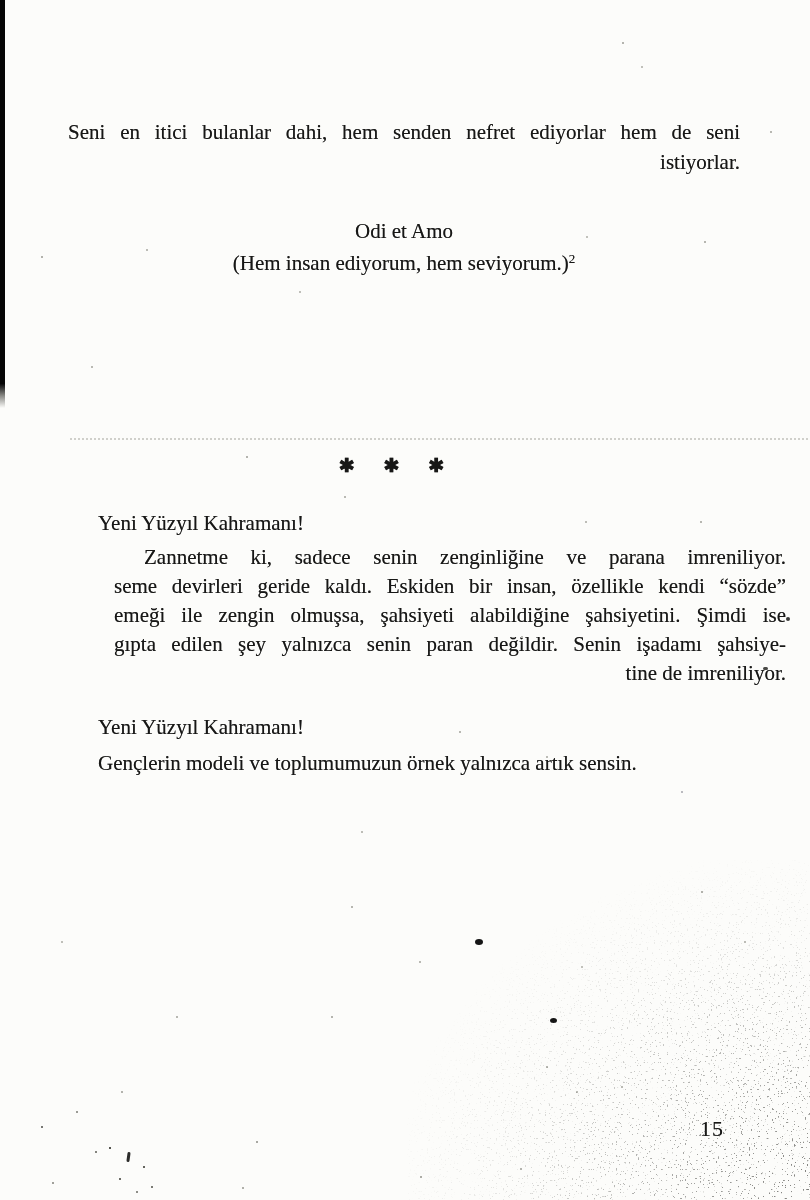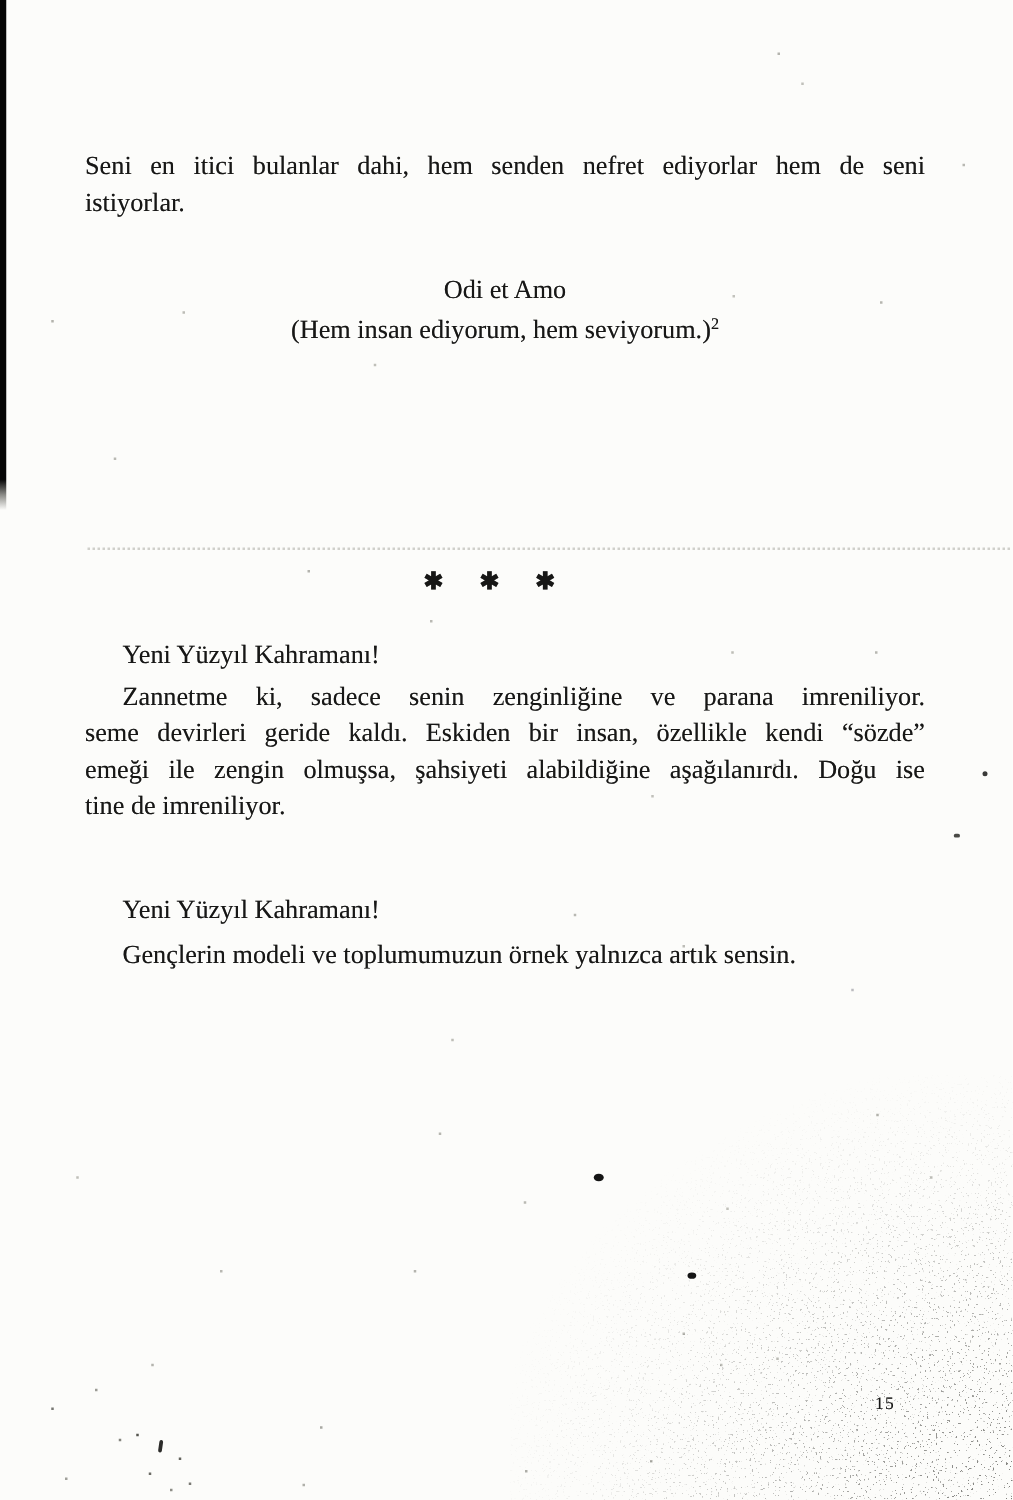--- a/index.html
+++ b/index.html
@@ -17,21 +17,21 @@
   .page .txt { text-shadow: 0 0 0.5px rgba(20,20,20,0.55); }
 
   .blk {
     position: absolute;
     left: 68px;
     width: 672px;
     font-size: 21px;
     line-height: 30px;
   }
   .jline { text-align: justify; text-align-last: justify; }
-  .plain { text-align: left; }
+  .plain { text-align: right; }
   .indent { padding-left: 30px; box-sizing: border-box; }
   .center { text-align: center; }
 
   .epigraph-title { top: 216px; text-align: center; }
   .epigraph-trans { top: 248px; }
   .epigraph-trans sup { font-size: 13px; line-height: 0; vertical-align: 7px; }
 
   .para1 { top: 117px; }
   .para2 { top: 315px; }
   .hero-line { top: 402px; }
@@ -50,29 +50,29 @@
     top: 451px;
     font-size: 19px;
     font-weight: bold;
     word-spacing: 22px;
     letter-spacing: 1px;
     text-align: center;
     transform: translateX(-12px);
   }
 
   .heading1 { top: 508px; }
-  .para3 { top: 543px; line-height: 29px; }
+  .para3 { top: 543px; line-height: 29px; margin-left: 46px; }
   .heading2 { top: 712px; }
   .closing  { top: 748px; }
 
   .pageno {
     position: absolute;
     left: 700px;
     top: 1116px;
-    font-size: 14px;
+    font-size: 22px;
     letter-spacing: 1px;
   }
 
   
   .edge-bar {
     position: absolute;
     left: 0; top: 0;
     width: 5px; height: 408px;
     background: linear-gradient(#050505 0%, #050505 94%, #8a8a86 97%, rgba(140,140,136,0) 100%);
   }
@@ -134,21 +134,22 @@
 
   <div class="dotted-rule"></div>
 
   <div class="blk stars txt">✱ ✱ ✱</div>
 
   <div class="blk heading1 indent txt">Yeni Yüzyıl Kahramanı!</div>
 
   <div class="blk para3 txt">
     <div class="jline indent">Zannetme ki, sadece senin zenginliğine ve parana imreniliyor.</div>
     <div class="jline">seme devirleri geride kaldı. Eskiden bir insan, özellikle kendi “sözde”</div>
-    <div class="jline">emeği ile zengin olmuşsa, şahsiyeti alabildiğine aşağılanırdı. Doğu ise</div>
+    <div class="jline">emeği ile zengin olmuşsa, şahsiyeti alabildiğine şahsiyetini. Şimdi ise</div>
+    <div class="jline">gıpta edilen şey yalnızca senin paran değildir. Senin işadamı şahsiye-</div>
     <div class="plain">tine de imreniliyor.</div>
   </div>
 
   <div class="blk heading2 indent txt">Yeni Yüzyıl Kahramanı!</div>
 
   <div class="blk closing indent txt">Gençlerin modeli ve toplumumuzun örnek yalnızca artık sensin.</div>
 
   <div class="pageno txt">15</div>
 
   <div class="dust"></div>

